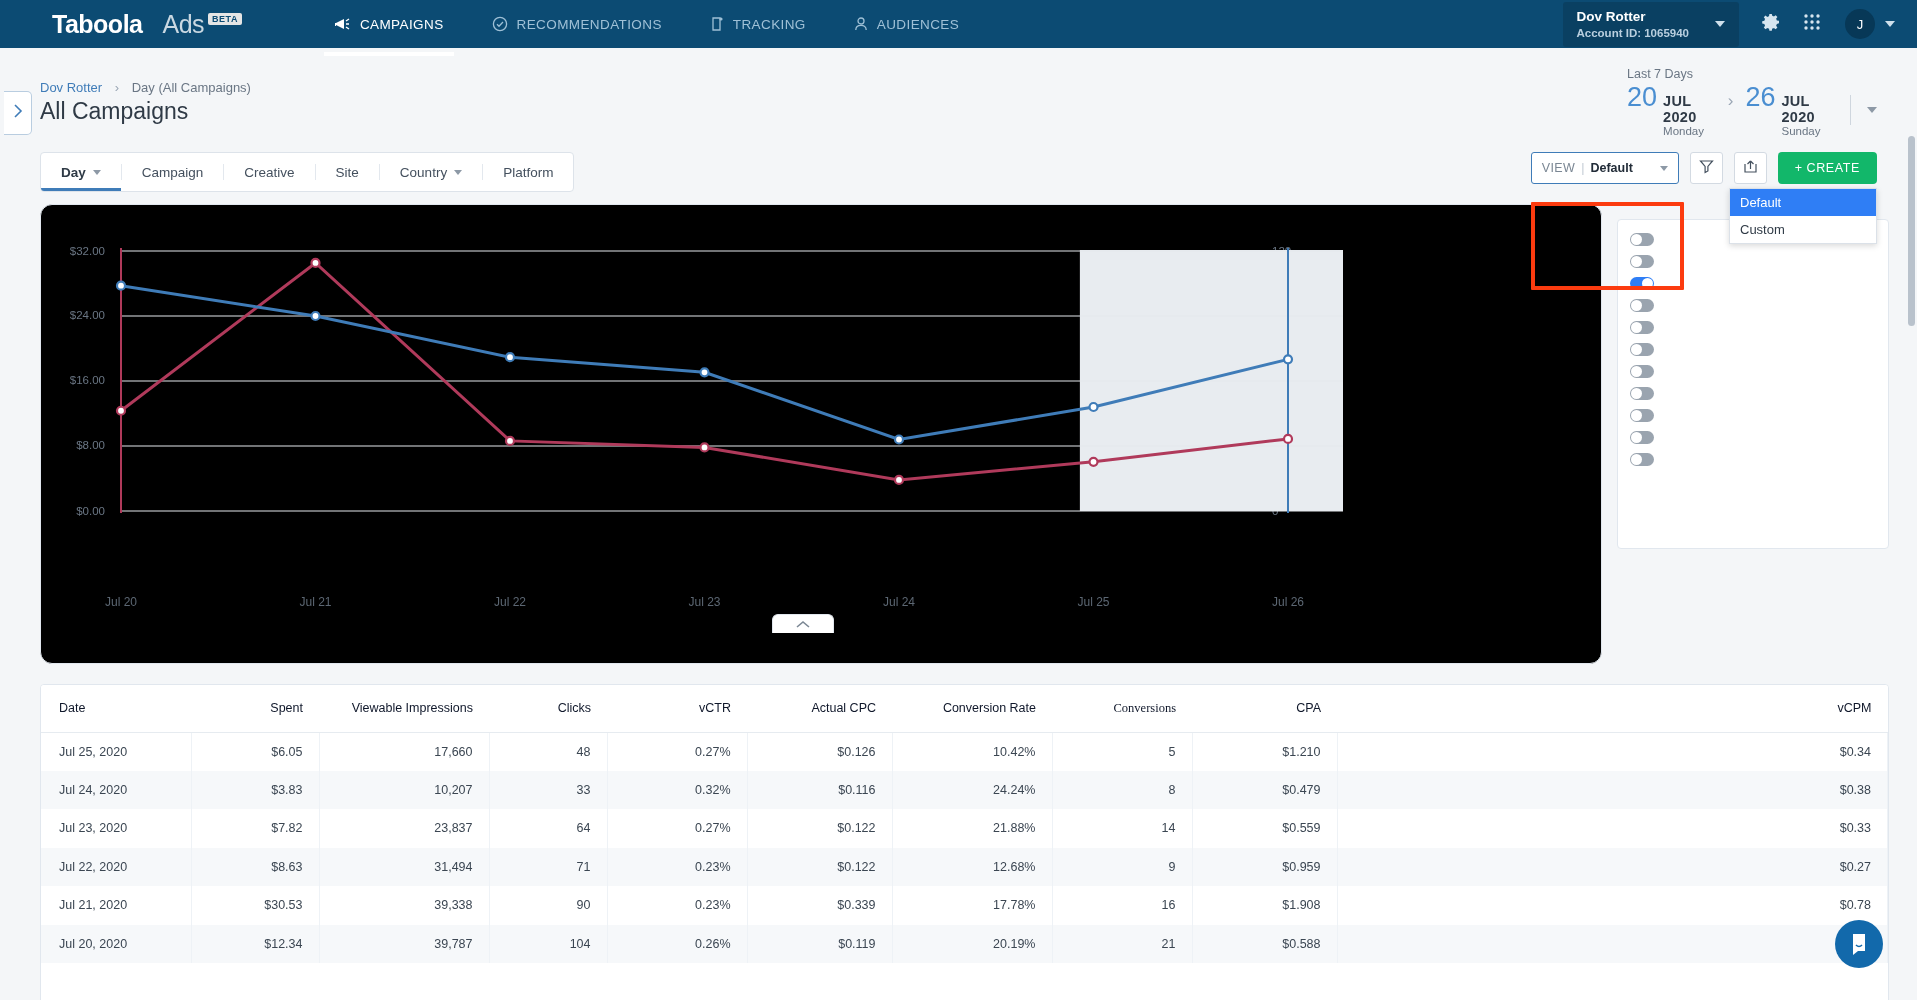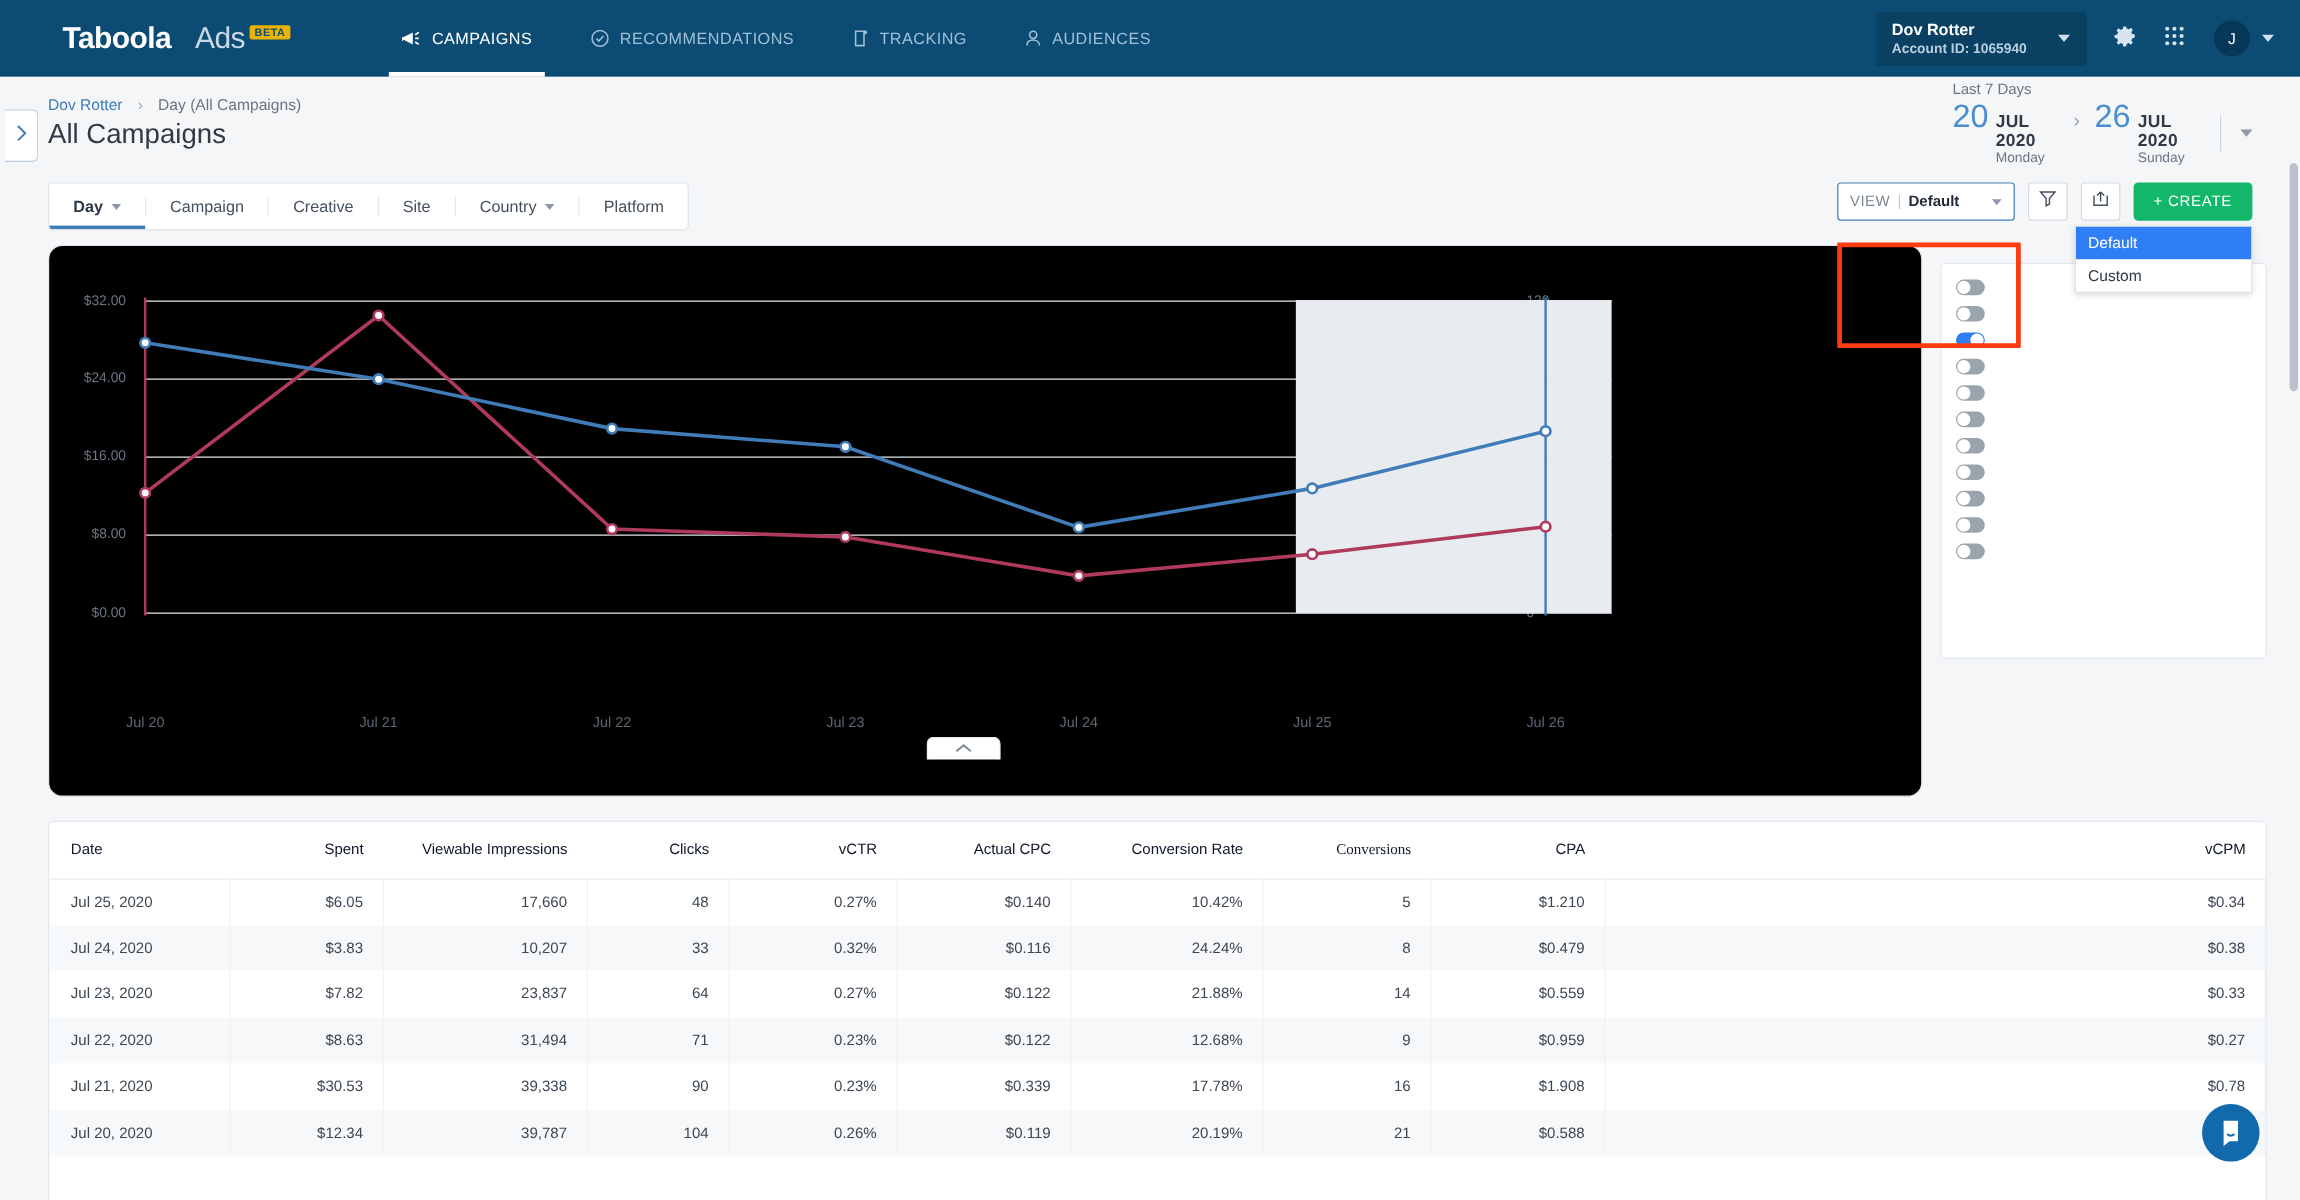--- a/index.html
+++ b/index.html
@@ -5,28 +5,28 @@
   * { box-sizing: border-box; margin: 0; padding: 0; }
   html, body {
     width: 1917px; height: 1000px;
     font-family: "Liberation Sans", sans-serif;
     background: #f4f6f8;
     overflow: hidden;
   }
 
   
   .topnav {
-    position: absolute; left:0; top:0; width:1917px; height:64px;
+    position: absolute; left:0; top:0; width:1917px; height:48px;
     background:#0c4b73; display:flex; align-items:center;
   }
   .brand { display:flex; align-items:flex-start; margin-left:52px; }
   .brand-taboola { color:#fff; font-size:25px; font-weight:bold; letter-spacing:-0.5px; }
   .brand-ads { color:#c9d8e2; font-size:25px; font-weight:300; letter-spacing:-0.5px; margin-left:20px;}
   .brand-beta {
-    background:#eab308; color:#0c4b73; font-size:9px; font-weight:bold;
+    background:#e5e5e5; color:#0c4b73; font-size:9px; font-weight:bold;
     padding:1px 4px; border-radius:2px; margin-left:4px; margin-top:3px; letter-spacing:0.5px;
   }
   .navitems { display:flex; align-items:center; margin-left:68px; height:64px; }
   .navitem {
     display:flex; align-items:center; gap:9px; height:64px; padding:0 24px;
     color:#9fc0d6; font-size:13.5px; letter-spacing:0.4px; cursor:pointer; position:relative;
   }
   .navitem.active { color:#ffffff; }
   .navitem.active:after {
     content:""; position:absolute; left:14px; right:14px; bottom:0; height:4px; background:#fff;
@@ -512,21 +512,21 @@
             <th>vCPM</th>
           </tr>
       </thead>
       <tbody id="tbody">
           <tr>
             <td class="first">Jul 25, 2020</td>
             <td>$6.05</td>
             <td>17,660</td>
             <td>48</td>
             <td>0.27%</td>
-            <td>$0.140</td>
+            <td>$0.126</td>
             <td>10.42%</td>
             <td>5</td>
             <td>$1.210</td>
             <td>$0.34</td>
           </tr>
           <tr class="alt">
             <td class="first">Jul 24, 2020</td>
             <td>$3.83</td>
             <td>10,207</td>
             <td>33</td>

